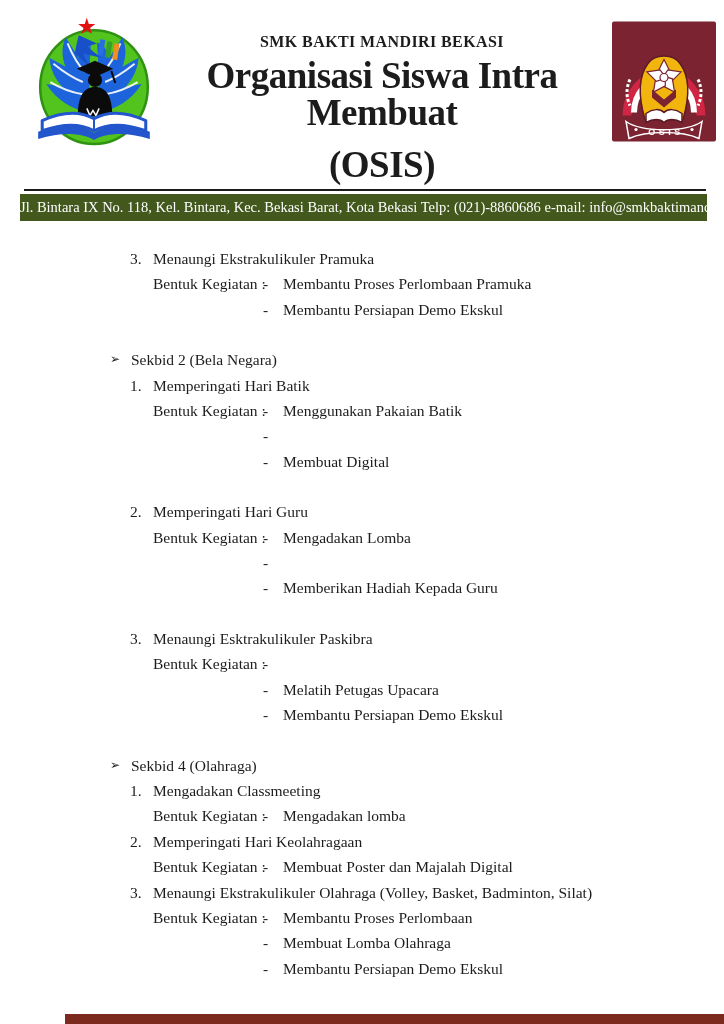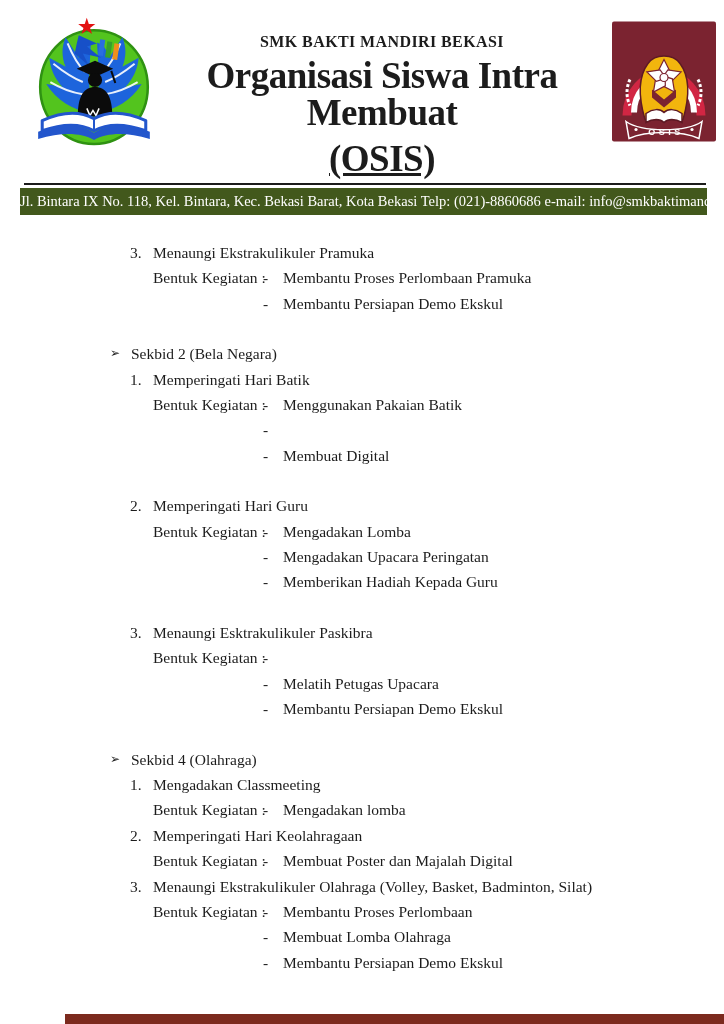--- a/index.html
+++ b/index.html
@@ -9,21 +9,21 @@
     background:#ffffff;
     font-family:"Liberation Serif","DejaVu Serif",serif;
     color:var(--text,#1c1c1c);
     overflow:hidden;
   }
   .letterhead { display:flex; align-items:flex-start; padding:13px 16px 4px 30px; }
   .logo-left { width:130px; flex:0 0 auto; }
   .titles { flex:1; text-align:center; padding-top:20px; }
   .school-name { font-size:16px; font-weight:bold; letter-spacing:0.4px; }
   .org-name { font-size:37px; font-weight:bold; letter-spacing:-0.5px; line-height:1.0; margin-top:6px; }
-  .org-abbr { font-size:37px; font-weight:bold; letter-spacing:-0.5px; line-height:1.0; margin-top:9px;text-decoration:underline; }
+  .org-abbr { font-size:37px; font-weight:bold; letter-spacing:-0.5px; line-height:1.0; margin-top:15px; }
   .logo-right { width:104px; flex:0 0 auto; margin-top:8px;padding-left:8px; }
   .rule { height:2px; background:#1b1b1b; margin:2px 18px 3px 24px; }
   .address-bar {
     margin:0 17px 0 20px; height:27px; background:var(--banner_bg,#42581c);
     color:#ffffff; font-size:14.5px; line-height:26px; text-align:center;
     white-space:nowrap;
   }
   .content { padding:25px 10px 0 110px; font-size:15.5px; line-height:25.4px; }
   .sekbid-heading { display:flex; }
   .sekbid-bullet { width:21px; font-size:12px; line-height:25.4px; }
@@ -189,21 +189,20 @@
     <div class="activities">
   <div class="act-row">
     <span class="act-label">Bentuk Kegiatan : </span>
     <span class="act-dash">-</span>
     <span class="act-text">Mengadakan Lomba</span>
   </div>
 
   <div class="act-row">
     <span class="act-label"></span>
     <span class="act-dash">-</span>
-    <span class="act-text">Mengadakan Upacara Peringatan</span>
   </div>
 
   <div class="act-row">
     <span class="act-label"></span>
     <span class="act-dash">-</span>
     <span class="act-text">Memberikan Hadiah Kepada Guru</span>
   </div>
 </div>
   </div>
 

